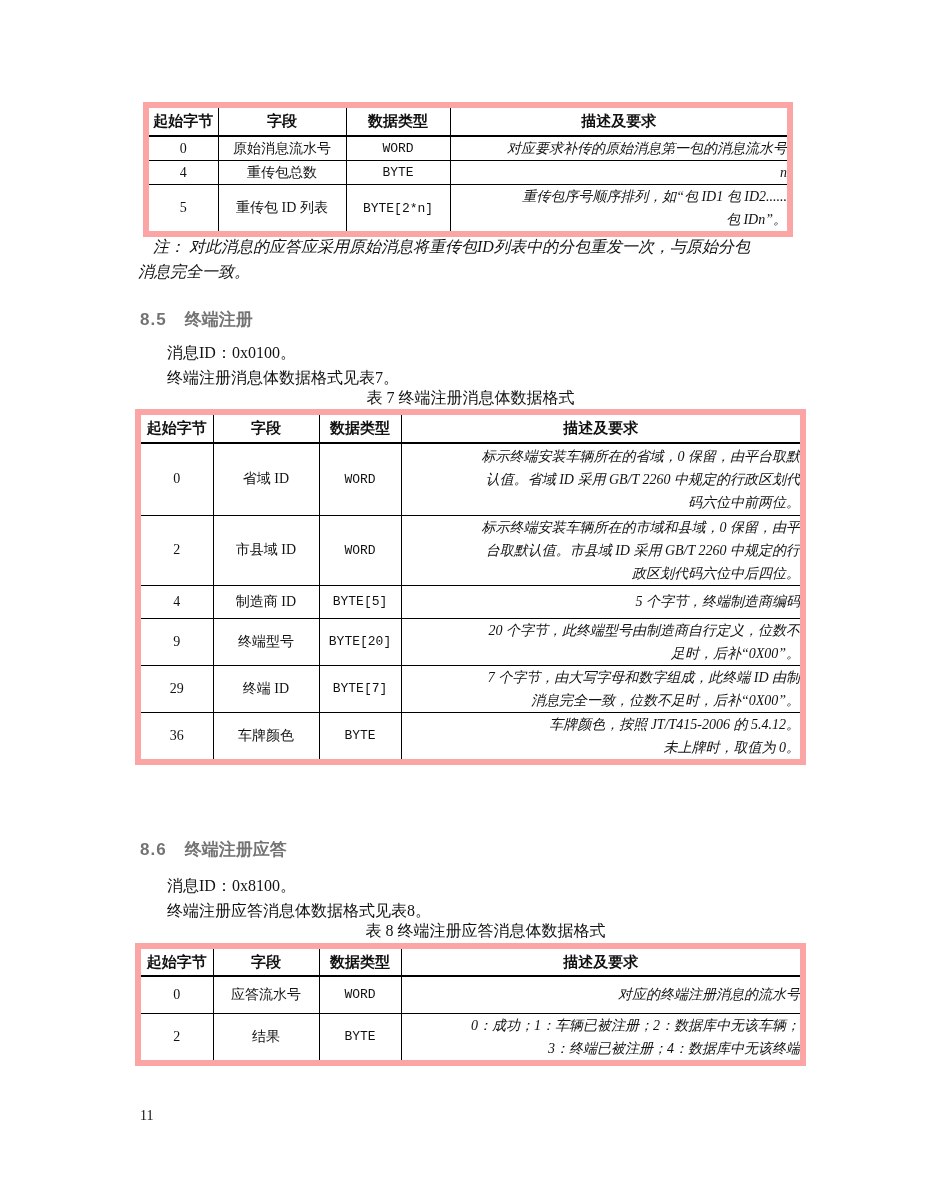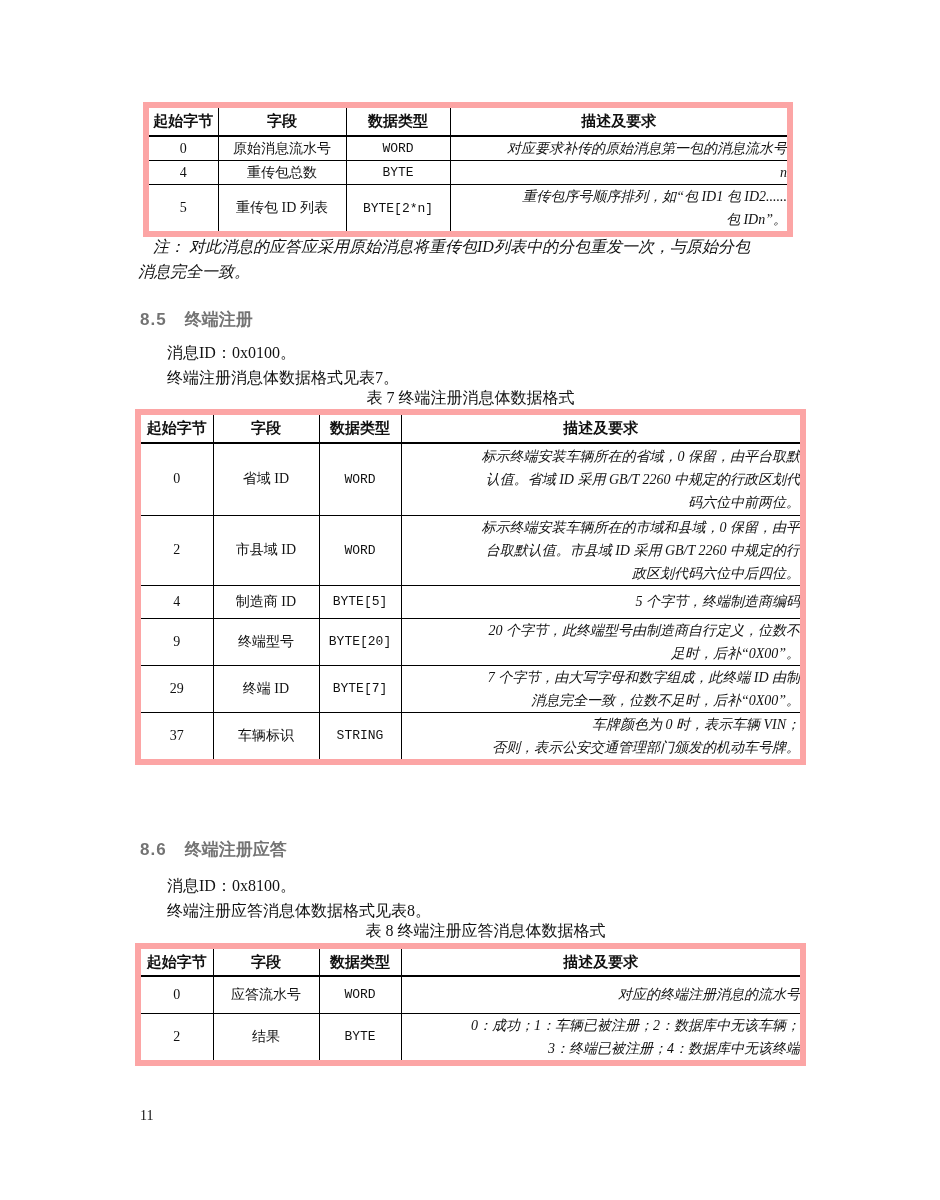--- a/index.html
+++ b/index.html
@@ -154,27 +154,27 @@
     </tr>
     <tr style="height:44px">
       <td class="c">29</td>
       <td class="c">终端 ID</td>
       <td class="c mono">BYTE[7]</td>
       <td class="d">
         <div>7 个字节，由大写字母和数字组成，此终端 ID 由制</div>
         <div>消息完全一致，位数不足时，后补“0X00”。</div>
       </td>
     </tr>
-    <tr style="height:49px">
-      <td class="c">37</td>
-      <td class="c">车辆标识</td>
-      <td class="c mono">STRING</td>
-      <td class="d">
-        <div>车牌颜色为 0 时，表示车辆 VIN；</div>
-        <div>否则，表示公安交通管理部门颁发的机动车号牌。</div>
+    <tr style="height:47px">
+      <td class="c">36</td>
+      <td class="c">车牌颜色</td>
+      <td class="c mono">BYTE</td>
+      <td class="d">
+        <div>车牌颜色，按照 JT/T415-2006 的 5.4.12。</div>
+        <div>未上牌时，取值为 0。</div>
       </td>
     </tr>
   </tbody>
     </table>
 
   <div class="heading abs" style="left:140px;top:838px;">
     <span class="num">8.6</span><span>终端注册应答</span>
   </div>
   <div class="bodyline abs" style="left:167px;top:876px;">消息ID：0x8100。</div>
   <div class="bodyline abs" style="left:167px;top:901px;">终端注册应答消息体数据格式见表8。</div>

